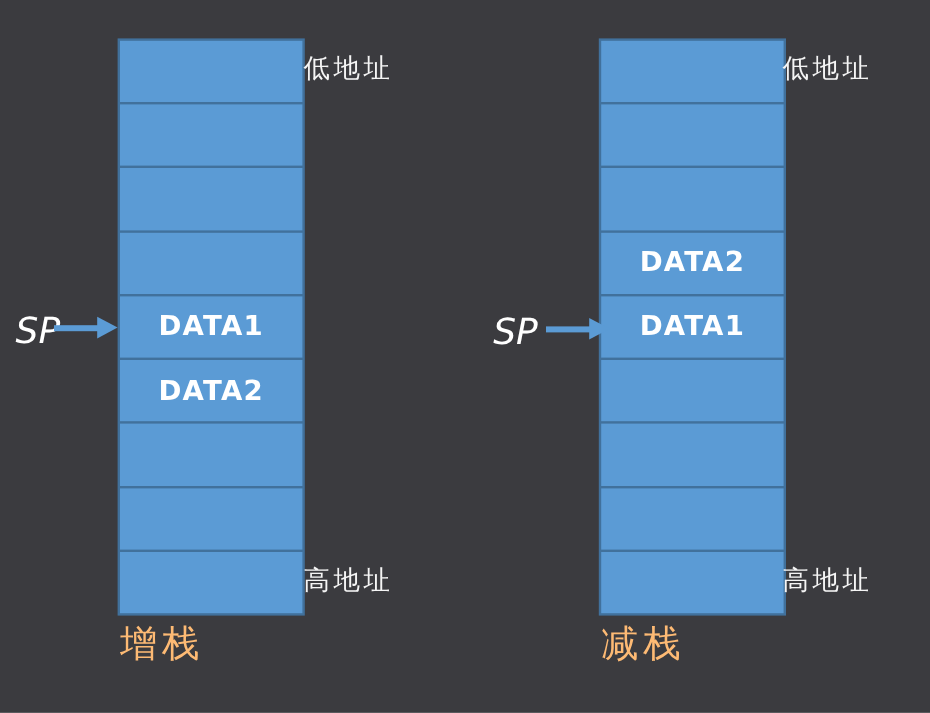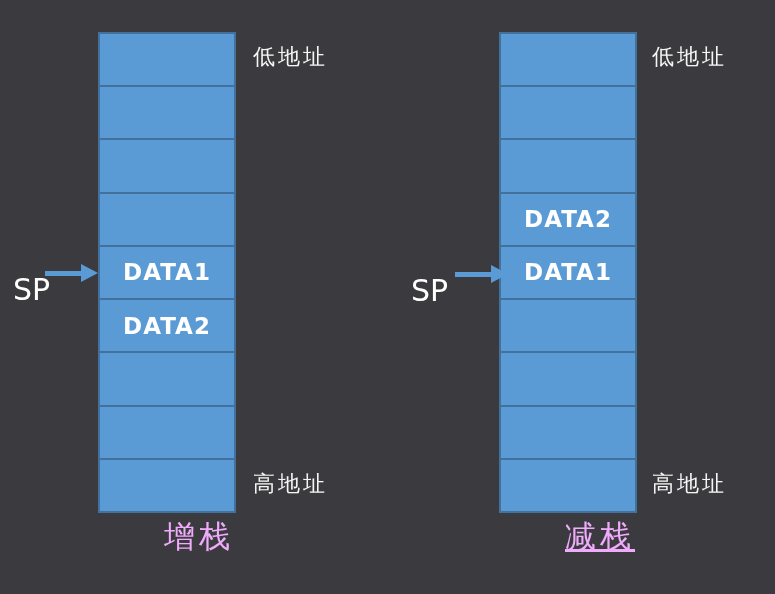--- a/index.html
+++ b/index.html
@@ -7,21 +7,21 @@
     width:775px;height:594px;
     font-family:"DejaVu Sans","Liberation Sans",sans-serif;
     overflow:hidden;
   }
   .canvas{
     position:relative;width:775px;height:594px;
     background:#3B3B3F;
   }
   
   .stack{
-    position:absolute;top:32px;width:138px;height:481px;
+    position:absolute;top:32px;width:156px;height:481px;
     background:#41719C;          
     padding:2px;box-sizing:border-box;
     display:flex;flex-direction:column;gap:2px;
   }
   .stack-left{left:98px;}
   .stack-right{left:499px;}
   .cell{
     flex:1;background:#5B9BD5;
     display:flex;align-items:center;justify-content:center;
     color:#FFFFFF;font-size:23px;font-weight:bold;
@@ -33,33 +33,33 @@
     position:absolute;color:#F5F5F5;font-size:22px;line-height:1;
     font-family:"Liberation Serif","DejaVu Serif",serif;
     letter-spacing:3px;white-space:nowrap;
   }
   .addr.low-left {left:253px;top:46px;}
   .addr.high-left{left:253px;top:473px;}
   .addr.low-right {left:652px;top:46px;}
   .addr.high-right{left:652px;top:473px;}
   
   .stack-name{
-    position:absolute;top:521px;width:134px;text-align:right;
-    color:#f0abfc;font-size:31px;line-height:1;letter-spacing:4px;
+    position:absolute;top:521px;width:134px;text-align:left;
+    color:#fdba74;font-size:31px;line-height:1;letter-spacing:4px;
     font-family:"Liberation Serif","DejaVu Serif",serif;white-space:nowrap;
   }
   .stack-name.name-left{left:100px;}
-  .stack-name.name-right{left:501px;text-decoration:underline;}
+  .stack-name.name-right{left:501px;}
   
   .sp-group{position:absolute;width:90px;height:36px;}
   .sp-left {left:13px;top:255px;}
   .sp-right{left:411px;top:256px;}
   .sp-text{
-    position:absolute;left:0;top:17px;
-    color:#FFFFFF;font-size:30px;line-height:36px;
+    position:absolute;left:0;top:4px;
+    color:#FFFFFF;font-size:30px;line-height:36px;font-style:italic;
   }
   .sp-arrow{position:absolute;top:9px;width:53px;height:18px;}
   .sp-left  .sp-arrow{left:32px;}
   .sp-right .sp-arrow{left:44px;}
   .sp-arrow .stem{
     position:absolute;left:0;top:6.5px;width:37px;height:5px;
     background:#5B9BD5;
   }
   .sp-arrow .head{
     position:absolute;right:0;top:0;width:0;height:0;

